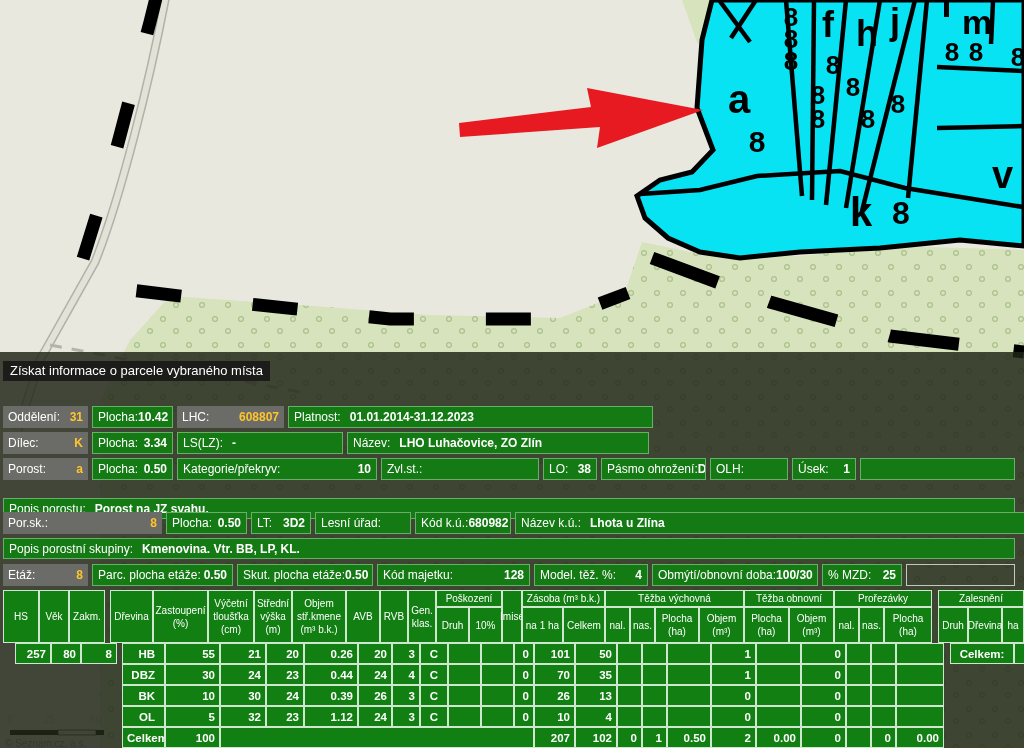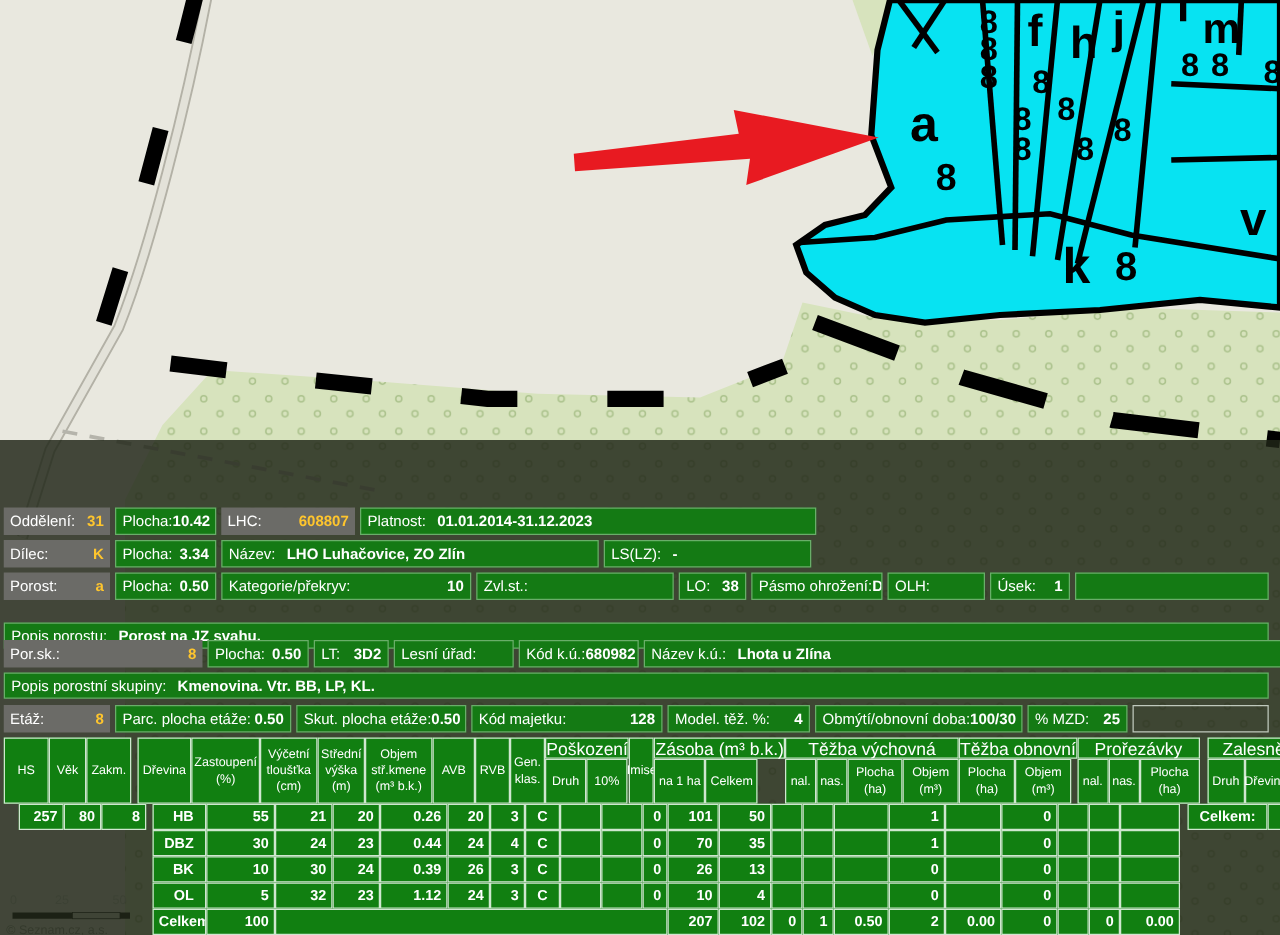--- a/index.html
+++ b/index.html
@@ -24,21 +24,21 @@
     align-items:flex-start;padding-top:3px;z-index:4;}
   .outl{background:transparent;border:1px solid rgba(235,245,235,.75);}
   
   .tbl{position:absolute;left:3px;top:590px;z-index:4;}
   .thead{display:flex;}
   .th{background:#117f11;border:1px solid #cfe7cf;box-sizing:border-box;color:#fff;
     font-size:10px;display:flex;align-items:center;justify-content:center;
     text-align:center;height:53px;line-height:1.3;padding:0 1px;}
   .grp{display:flex;flex-direction:column;}
   .grp .top{height:17px;background:#117f11;border:1px solid #cfe7cf;box-sizing:border-box;
-    color:#fff;font-size:14px;display:flex;align-items:center;justify-content:center;
+    color:#fff;font-size:10px;display:flex;align-items:center;justify-content:center;
     white-space:nowrap;overflow:visible;}
   .grp .subs{display:flex;}
   .grp .subs .th{height:36px;}
   .tr{display:flex;height:21px;padding-left:12px;}
   .td{background:#117f11;border:1px solid #cfe7cf;box-sizing:border-box;color:#fff;
     font-size:11.5px;font-weight:bold;display:flex;align-items:center;
     justify-content:flex-end;padding:0 4px;overflow:hidden;}
   .td.lbl{justify-content:flex-start;}
   .td.ctr{justify-content:center;padding:0 1px;}
   .td.drv{padding-right:9px;}
@@ -144,20 +144,21 @@
       <text x="90" y="723">50</text>
       <rect x="10" y="730" width="48" height="5" fill="#111"></rect>
       <rect x="58" y="730" width="38" height="5" fill="#d8d8d0" stroke="#111" stroke-width="0.6"></rect>
       <rect x="96" y="730" width="8" height="5" fill="#111"></rect>
     </g>
     <text x="5" y="747" font-size="10" fill="#9b9b93">© Seznam.cz, a.s.</text>
   </svg>
 
   <div class="dim"></div>
 
+  <div class="tooltip">Získat informace o parcele vybraného místa</div>
 
   <div class="row" style="top:406px">
     <div class="c gr" style="width:85px">
         <span class="l">Oddělení:</span>
         <span class="v">31</span>
       </div>
     <div class="c g" style="width:81px">
         <span class="l">Plocha:</span>
         <span class="v">10.42</span>
       </div>
@@ -173,27 +174,27 @@
 
   <div class="row" style="top:432px">
     <div class="c gr" style="width:85px">
         <span class="l">Dílec:</span>
         <span class="v">K</span>
       </div>
     <div class="c g" style="width:81px">
         <span class="l">Plocha:</span>
         <span class="v">3.34</span>
       </div>
+    <div class="c g" style="width:166px">
+        <span class="l">LS(LZ):</span>
+        <span class="v lft">-</span>
+      </div>
     <div class="c g" style="width:302px">
         <span class="l">Název:</span>
         <span class="v lft">LHO Luhačovice, ZO Zlín</span>
-      </div>
-    <div class="c g" style="width:166px">
-        <span class="l">LS(LZ):</span>
-        <span class="v lft">-</span>
       </div>
   </div>
 
   <div class="row" style="top:458px">
     <div class="c gr" style="width:85px">
         <span class="l">Porost:</span>
         <span class="v">a</span>
       </div>
     <div class="c g" style="width:81px">
         <span class="l">Plocha:</span>

